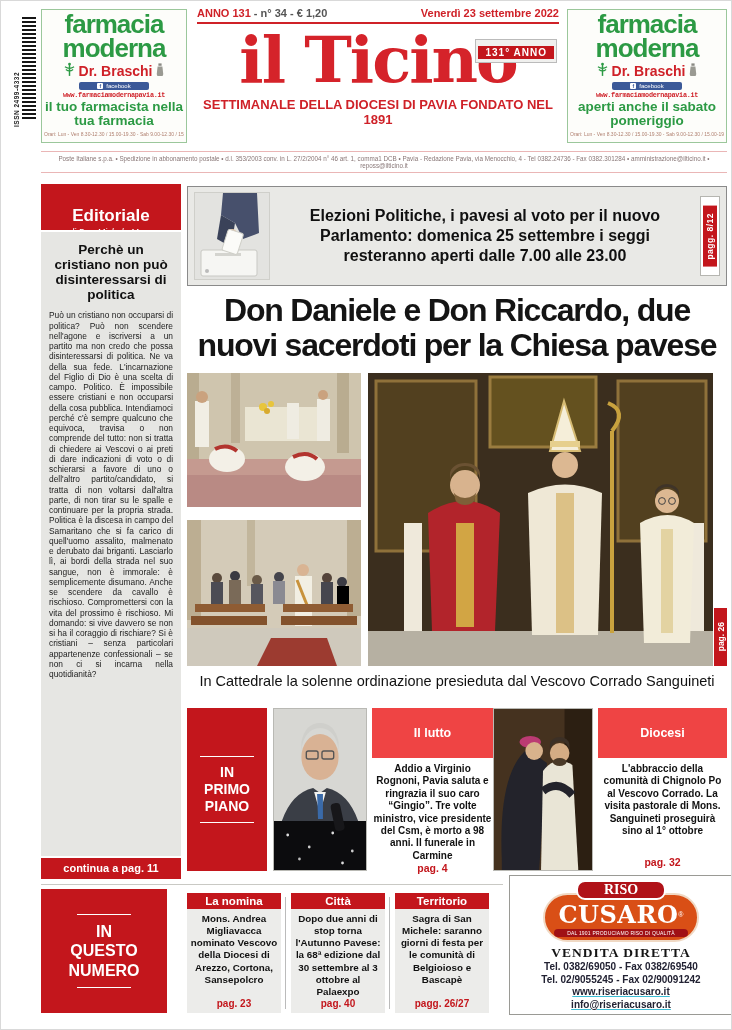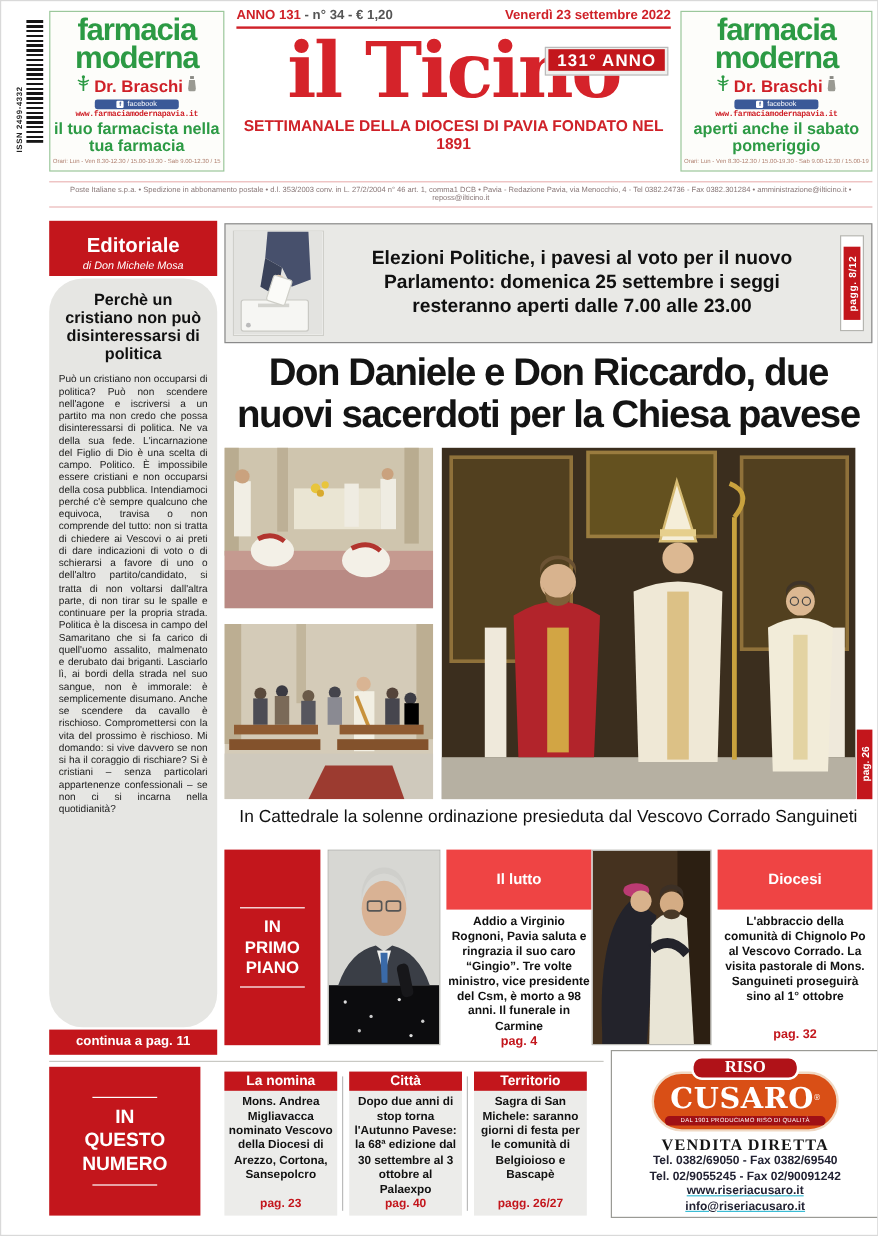--- a/index.html
+++ b/index.html
@@ -24,31 +24,31 @@
   .ph-hours{font-size:5px;color:#b08070;margin-top:3px;white-space:nowrap;overflow:hidden;}
   .mh-center{position:absolute;left:196px;top:6px;width:362px;height:140px;}
   .mh-toprow{display:flex;justify-content:space-between;font-size:11px;font-weight:bold;}
   .mh-anno{color:#cf2128;}
   .mh-rest{color:#555;margin-left:3px;font-weight:bold;}
   .mh-date{color:#cf2128;}
   .mh-rule{border-top:2px solid #cf2128;margin-top:3px;}
   .mh-logo{font-family:"DejaVu Serif",serif;font-weight:bold;color:#d5232a;font-size:64px;line-height:1;
            text-align:center;margin-top:4px;letter-spacing:-2px;}
   .mh-badge-frame{position:absolute;right:2px;top:32px;background:#f0f0ee;border:1px solid #bbb;padding:2px;}
-  .mh-badge{background:#c3161c;color:#fff;font-size:14px;font-weight:bold;padding:1px 7px;letter-spacing:1px;}
+  .mh-badge{background:#c3161c;color:#fff;font-size:10px;font-weight:bold;padding:1px 7px;letter-spacing:1px;}
   .mh-sub{color:#cf2128;font-weight:bold;font-size:13px;text-align:center;margin-top:5px;}
   .postal{position:absolute;left:40px;top:150px;width:686px;border-top:1px solid #eab6b6;border-bottom:1px solid #eab6b6;
           font-size:6.3px;color:#877;text-align:center;padding:3px 0;box-sizing:border-box;}
   
   .ed-header{position:absolute;left:40px;top:183px;width:140px;height:46px;background:#c3161c;color:#fff;
-             text-align:center;padding-top:11px;box-sizing:border-box;}
+             text-align:center;padding-top:22px;box-sizing:border-box;}
   .ed-h-title{font-size:17px;font-weight:bold;}
   .ed-h-by{font-size:9px;font-style:italic;margin-top:1px;}
   .ed-body{position:absolute;left:40px;top:231px;width:140px;height:624px;background:#e6e6e3;
-           box-sizing:border-box;padding:10px 8px;overflow:hidden;border-radius:28px;}
+           box-sizing:border-box;padding:10px 8px;overflow:hidden;}
   .ed-title{font-weight:bold;font-size:13.5px;text-align:center;line-height:1.12;color:#111;margin-bottom:8px;}
   .ed-text{font-size:8.4px;line-height:1.22;text-align:justify;color:#222;}
   .ed-continue{position:absolute;left:40px;top:857px;width:140px;height:21px;background:#c3161c;color:#fff;
                font-weight:bold;font-size:11px;text-align:center;line-height:21px;}
   .redbox{background:#c3161c;color:#fff;display:flex;flex-direction:column;align-items:center;
           justify-content:center;gap:7px;text-align:center;}
   .redbox-rule{width:54px;border-top:1.5px solid #fff;}
   .redbox-label{font-weight:bold;line-height:1.22;}
   .iqn-box{position:absolute;left:40px;top:888px;width:126px;height:124px;}
   .iqn-box .redbox-label{font-size:16px;width:80px;}

